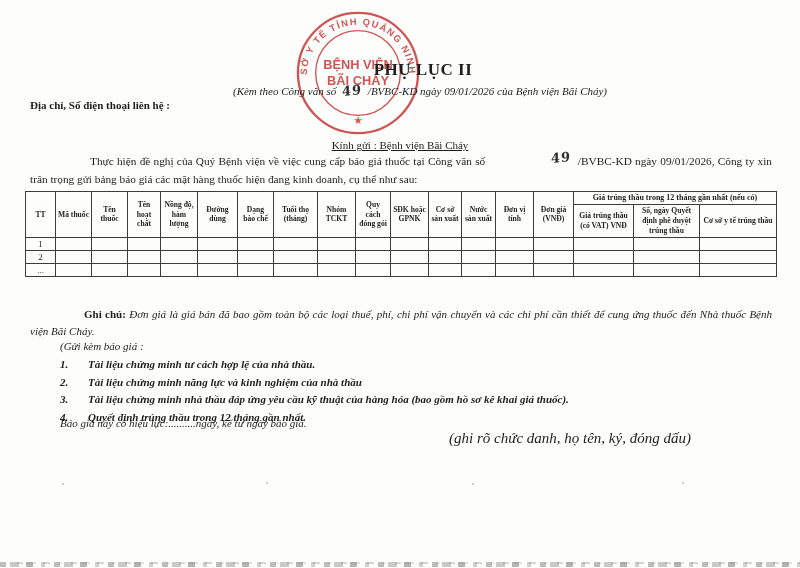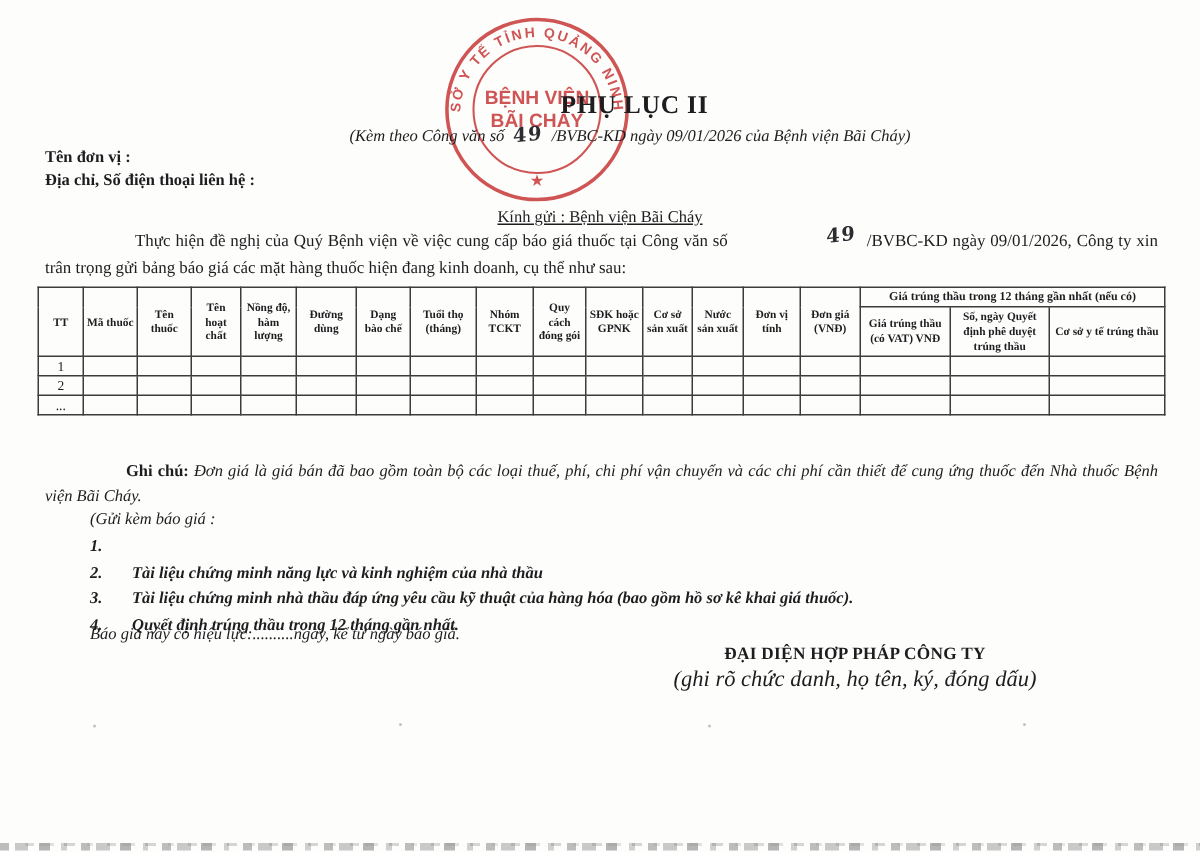--- a/index.html
+++ b/index.html
@@ -102,21 +102,20 @@
   </svg>
 
   <div class="appendix-title">PHỤ LỤC II</div>
   <div class="appendix-subtitle">
     <span>(Kèm theo Công văn số</span>
     <span class="handwritten">49</span>
     <span>/BVBC-KD ngày 09/01/2026 của Bệnh viện Bãi Cháy)</span>
   </div>
 
   <div class="sender">
-    <div>Tên đơn vị :</div>
     <div>Địa chỉ, Số điện thoại liên hệ :</div>
   </div>
 
   <div class="recipient">Kính gửi : Bệnh viện Bãi Cháy</div>
 
   <div class="intro">
     <span>Thực hiện đề nghị của Quý Bệnh viện về việc cung cấp báo giá thuốc tại Công văn số</span>
     <span class="handwritten">49</span>
     <span>/BVBC-KD ngày 09/01/2026, Công ty xin trân trọng gửi bảng báo giá các mặt hàng thuốc hiện đang kinh doanh, cụ thể như sau:</span>
   </div>
@@ -231,38 +230,38 @@
       </tbody>
   </table>
 
   <div class="notes">
     <span class="note-label">Ghi chú:</span><span> Đơn giá là giá bán đã bao gồm toàn bộ các loại thuế, phí, chi phí vận chuyển và các chi phí cần thiết để cung ứng thuốc đến Nhà thuốc Bệnh viện Bãi Cháy.</span>
   </div>
   <div class="attach-intro">(Gửi kèm báo giá :</div>
   <div class="attach-list">
     <div class="attach-item">
       <span class="num">1.</span>
+      <span>Tài liệu chứng minh tư cách hợp lệ của nhà thầu.</span>
     </div>
     <div class="attach-item">
       <span class="num">2.</span>
       <span>Tài liệu chứng minh năng lực và kinh nghiệm của nhà thầu</span>
     </div>
     <div class="attach-item">
       <span class="num">3.</span>
       <span>Tài liệu chứng minh nhà thầu đáp ứng yêu cầu kỹ thuật của hàng hóa (bao gồm hồ sơ kê khai giá thuốc).</span>
     </div>
     <div class="attach-item">
       <span class="num">4.</span>
       <span>Quyết định trúng thầu trong 12 tháng gần nhất.</span>
     </div>
   </div>
   <div class="validity">Báo giá này có hiệu lực:..........ngày, kể từ ngày báo giá.</div>
 
   <div class="sign-block">
-    <div class="sign-rep">ĐẠI DIỆN HỢP PHÁP CÔNG TY</div>
     <div class="sign-note">(ghi rõ chức danh, họ tên, ký, đóng dấu)</div>
   </div>
 
   <div class="speck" style="left:62px;top:483px;"></div>
   <div class="speck" style="left:266px;top:482px;"></div>
   <div class="speck" style="left:472px;top:483px;"></div>
   <div class="speck" style="left:682px;top:482px;"></div>
   <div class="scan-edge"></div>
   <div class="scan-edge second"></div>
 

